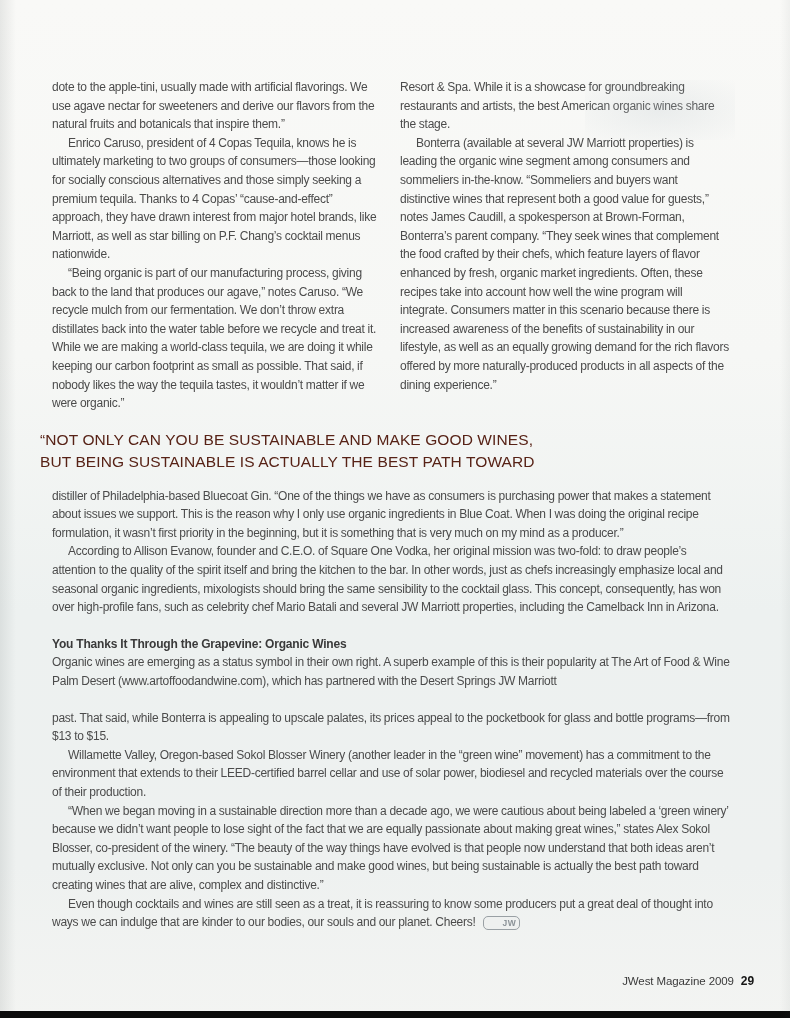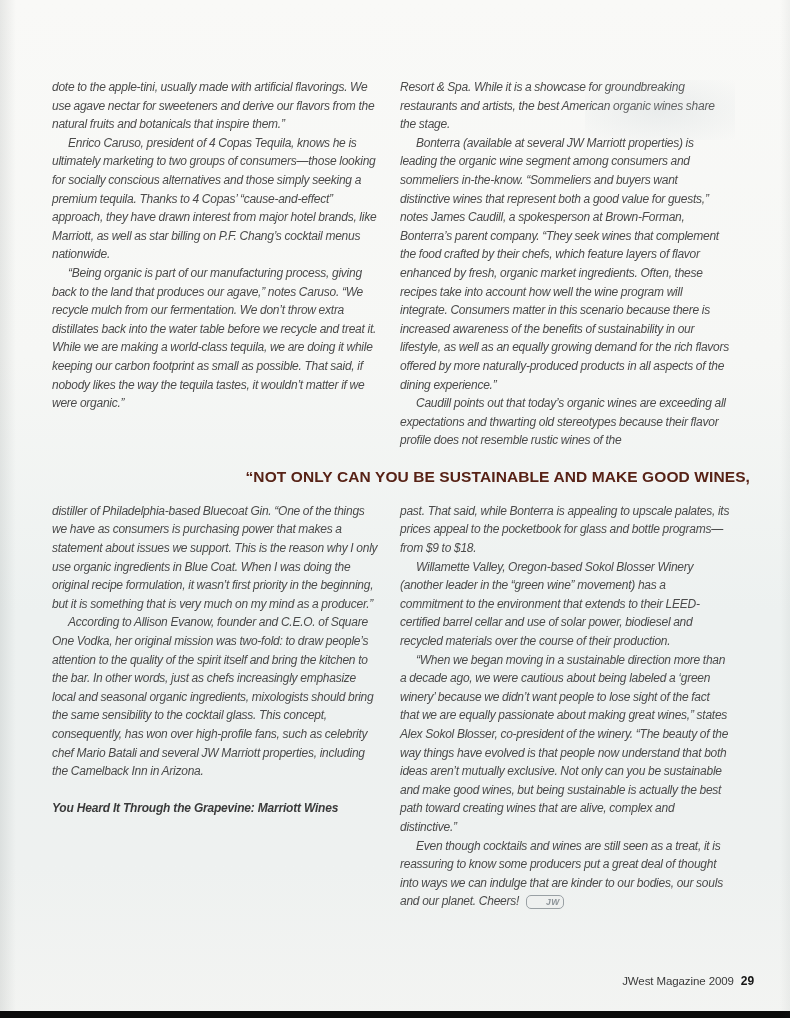--- a/index.html
+++ b/index.html
@@ -18,24 +18,23 @@
     pointer-events:none;
   }
   .page::after{
     content:"";position:absolute;right:0;top:0;bottom:0;width:10px;
     background:linear-gradient(270deg,rgba(60,70,70,0.05),rgba(60,70,70,0));
     pointer-events:none;
   }
   .row{
     display:flex;gap:18px;
     margin:0 60px 0 52px;
-    font-style:italic;
   }
   .row-top{padding-top:78px;}
-  .row-bottom{margin-top:2px;}
+  .row-bottom{margin-top:2px;flex-direction:column;}
   .col{flex:1 1 0;}
   .para{
     margin:0;
     font-size:12px;
     line-height:18.6px;
     letter-spacing:-0.25px;
     word-spacing:-0.2px;
     color:#4b4b4b;
     text-align:left;
   }
@@ -43,22 +42,22 @@
   .grapevine-heading{
     margin:18px 0 0 0;
     font-size:12px;
     line-height:18.6px;
     letter-spacing:-0.2px;
     font-weight:bold;
     color:#3a3a3a;
   }
   .pull-quote{
     margin:16px 40px 14px 40px;
-    text-align:right;
-    font-weight:bold;
+    text-align:left;
+    font-weight:normal;
     font-size:15.5px;
     line-height:22px;
     letter-spacing:0.1px;
   }
   .pull-quote .q-line{white-space:nowrap;}
   .endmark{
     display:inline-block;
     border:1px solid #99a0a4;
     color:#8b9297;
     background:#eef0ef;
@@ -100,36 +99,37 @@
 
   <div class="row row-top">
     <div class="col">
       <p class="para">dote to the apple-tini, usually made with artificial flavorings. We use agave nectar for sweeteners and derive our flavors from the natural fruits and botanicals that inspire them.”</p>
       <p class="para ind">Enrico Caruso, president of 4 Copas Tequila, knows he is ultimately marketing to two groups of consumers—those looking for socially conscious alternatives and those simply seeking a premium tequila. Thanks to 4 Copas’ “cause-and-effect” approach, they have drawn interest from major hotel brands, like Marriott, as well as star billing on P.F. Chang’s cocktail menus nationwide.</p>
       <p class="para ind">“Being organic is part of our manufacturing process, giving back to the land that produces our agave,” notes Caruso. “We recycle mulch from our fermentation. We don’t throw extra distillates back into the water table before we recycle and treat it. While we are making a world-class tequila, we are doing it while keeping our carbon footprint as small as possible. That said, if nobody likes the way the tequila tastes, it wouldn’t matter if we were organic.”</p>
     </div>
     <div class="col">
       <p class="para">Resort &amp; Spa. While it is a showcase for groundbreaking restaurants and artists, the best American organic wines share the stage.</p>
       <p class="para ind">Bonterra (available at several JW Marriott properties) is leading the organic wine segment among consumers and sommeliers in-the-know. “Sommeliers and buyers want distinctive wines that represent both a good value for guests,” notes James Caudill, a spokesperson at Brown-Forman, Bonterra’s parent company. “They seek wines that complement the food crafted by their chefs, which feature layers of flavor enhanced by fresh, organic market ingredients. Often, these recipes take into account how well the wine program will integrate. Consumers matter in this scenario because there is increased awareness of the benefits of sustainability in our lifestyle, as well as an equally growing demand for the rich flavors offered by more naturally-produced products in all aspects of the dining experience.”</p>
-      <p class="para ind">Caudill points out that today’s organic wines are exceeding all expectations and thwarting old stereotypes because their flavor profile does not resemble rustic wines of the</p>
     </div>
   </div>
 
   <div class="pull-quote" id="pull-quote" style="color: rgb(87, 34, 22);">
     <div class="q-line">“NOT ONLY CAN YOU BE SUSTAINABLE AND MAKE GOOD WINES,</div>
+    <div class="q-line">BUT BEING SUSTAINABLE IS ACTUALLY THE BEST PATH TOWARD</div>
   </div>
 
   <div class="row row-bottom">
     <div class="col">
       <p class="para">distiller of Philadelphia-based Bluecoat Gin. “One of the things we have as consumers is purchasing power that makes a statement about issues we support. This is the reason why I only use organic ingredients in Blue Coat. When I was doing the original recipe formulation, it wasn’t first priority in the beginning, but it is something that is very much on my mind as a producer.”</p>
       <p class="para ind">According to Allison Evanow, founder and C.E.O. of Square One Vodka, her original mission was two-fold: to draw people’s attention to the quality of the spirit itself and bring the kitchen to the bar. In other words, just as chefs increasingly emphasize local and seasonal organic ingredients, mixologists should bring the same sensibility to the cocktail glass. This concept, consequently, has won over high-profile fans, such as celebrity chef Mario Batali and several JW Marriott properties, including the Camelback Inn in Arizona.</p>
-      <h3 class="grapevine-heading">You Heard It Through the Grapevine: Marriott Wines</h3>
+      <h3 class="grapevine-heading">You Thanks It Through the Grapevine: Organic Wines</h3>
+      <p class="para">Organic wines are emerging as a status symbol in their own right. A superb example of this is their popularity at The Art of Food &amp; Wine Palm Desert (www.artoffoodandwine.com), which has partnered with the Desert Springs JW Marriott</p>
     </div>
     <div class="col">
-      <p class="para">past. That said, while Bonterra is appealing to upscale palates, its prices appeal to the pocketbook for glass and bottle programs—from $9 to $18.</p>
+      <p class="para">past. That said, while Bonterra is appealing to upscale palates, its prices appeal to the pocketbook for glass and bottle programs—from $13 to $15.</p>
       <p class="para ind">Willamette Valley, Oregon-based Sokol Blosser Winery (another leader in the “green wine” movement) has a commitment to the environment that extends to their LEED-certified barrel cellar and use of solar power, biodiesel and recycled materials over the course of their production.</p>
       <p class="para ind">“When we began moving in a sustainable direction more than a decade ago, we were cautious about being labeled a ‘green winery’ because we didn’t want people to lose sight of the fact that we are equally passionate about making great wines,” states Alex Sokol Blosser, co-president of the winery. “The beauty of the way things have evolved is that people now understand that both ideas aren’t mutually exclusive. Not only can you be sustainable and make good wines, but being sustainable is actually the best path toward creating wines that are alive, complex and distinctive.”</p>
       <p class="para ind">
         <span>Even though cocktails and wines are still seen as a treat, it is reassuring to know some producers put a great deal of thought into ways we can indulge that are kinder to our bodies, our souls and our planet. Cheers!</span>
         <span class="endmark">JW</span>
       </p>
     </div>
   </div>
 
   <div class="footer">

